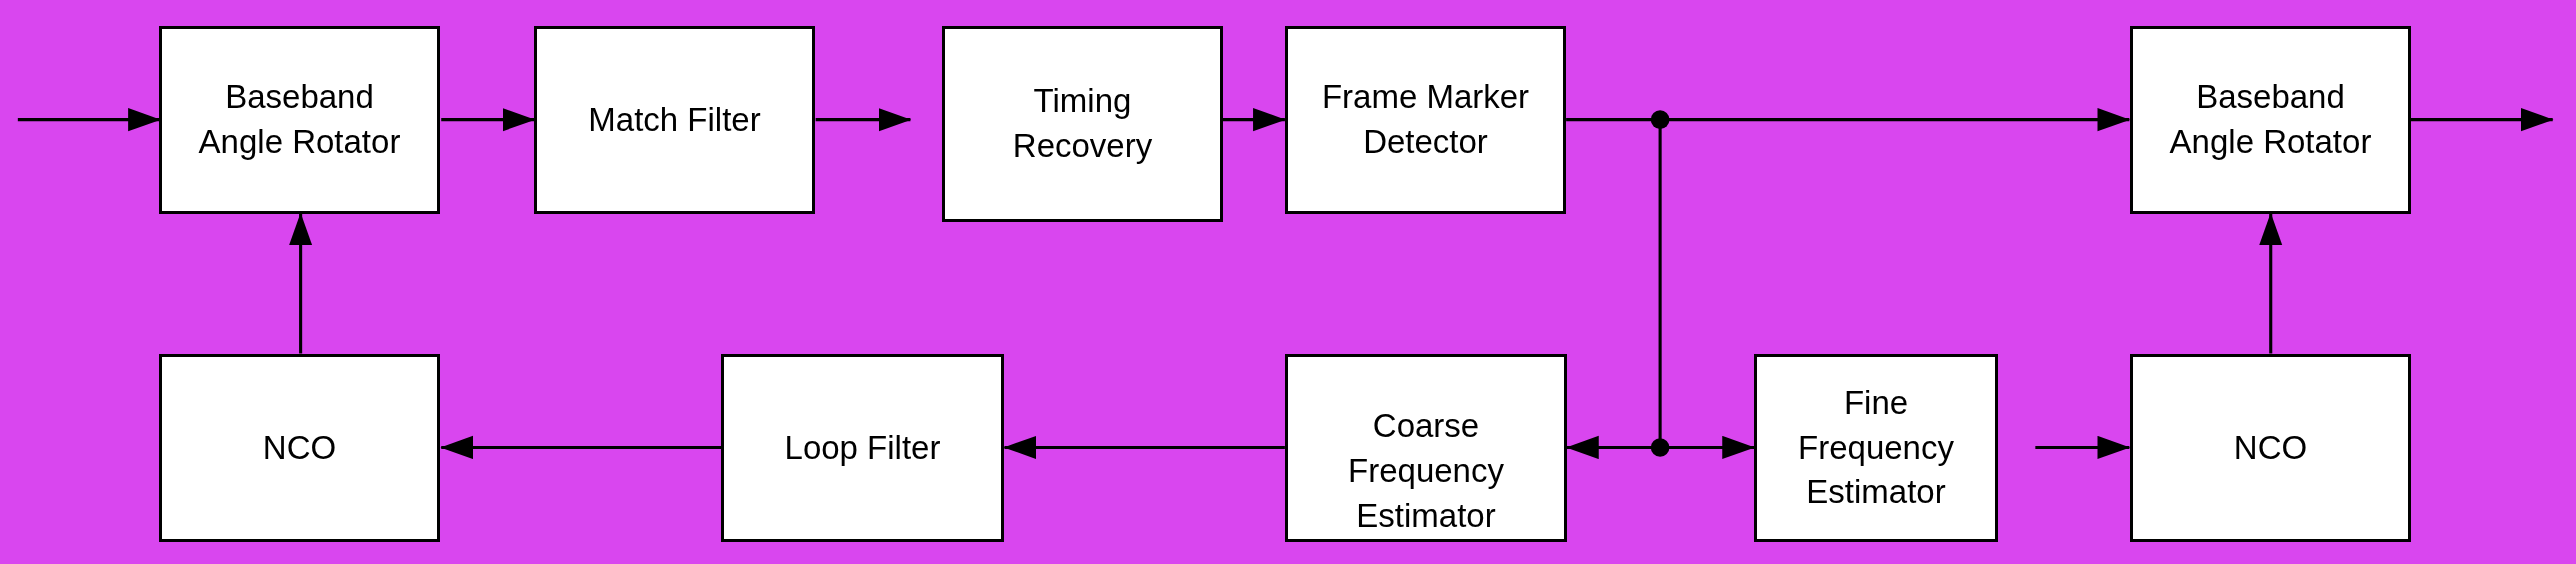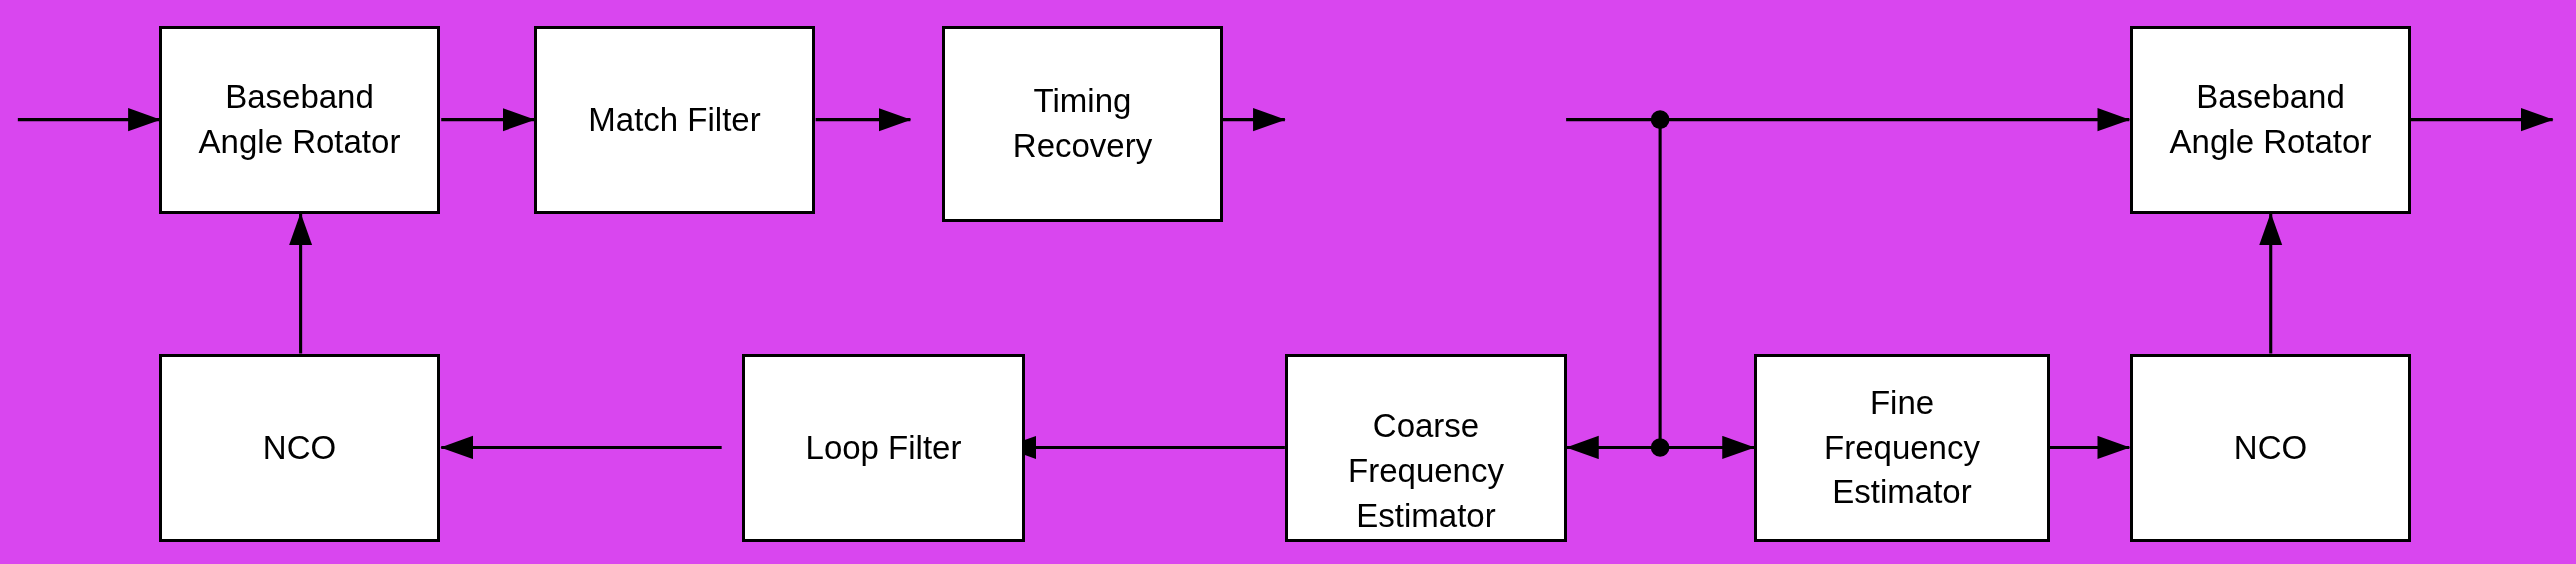--- a/index.html
+++ b/index.html
@@ -65,37 +65,41 @@
     <span>Baseband
 Angle Rotator</span>
   </div>
   <div class="block" style="left:534px; top:26px; width:281px; height:188px;justify-content:center;">
     <span>Match Filter</span>
   </div>
   <div class="block" style="left:910px; top:26px; width:281px; height:196px;margin-left:32px;">
     <span>Timing
 Recovery</span>
   </div>
+  <div class="block" style="left:1285px; top:26px; width:281px; height:188px;">
+    <span>Frame Marker
+Detector</span>
+  </div>
   <div class="block" style="left:2130px; top:26px; width:281px; height:188px;">
     <span>Baseband
 Angle Rotator</span>
   </div>
 
   <div class="block" style="left:159px; top:354px; width:281px; height:188px;">
     <span>NCO</span>
   </div>
-  <div class="block" style="left:742px; top:354px; width:283px; height:188px;">
+  <div class="block" style="left:721px; top:354px; width:283px; height:188px;">
     <span>Loop Filter</span>
   </div>
   <div class="block" style="left:1285px; top:354px; width:282px; height:188px;align-items:flex-end;">
     <span>Coarse
 Frequency
 Estimator</span>
   </div>
-  <div class="block" style="left:1754px; top:354px; width:296px; height:188px;">
+  <div class="block" style="left:1754px; top:354px; width:244px; height:188px;">
     <span>Fine
 Frequency
 Estimator</span>
   </div>
   <div class="block" style="left:2130px; top:354px; width:281px; height:188px;">
     <span>NCO</span>
   </div>
 
 </div>
 

